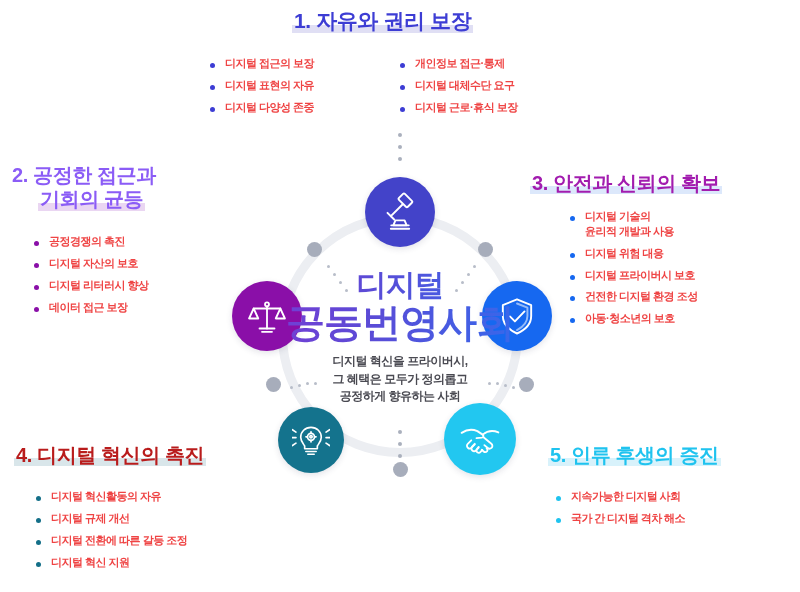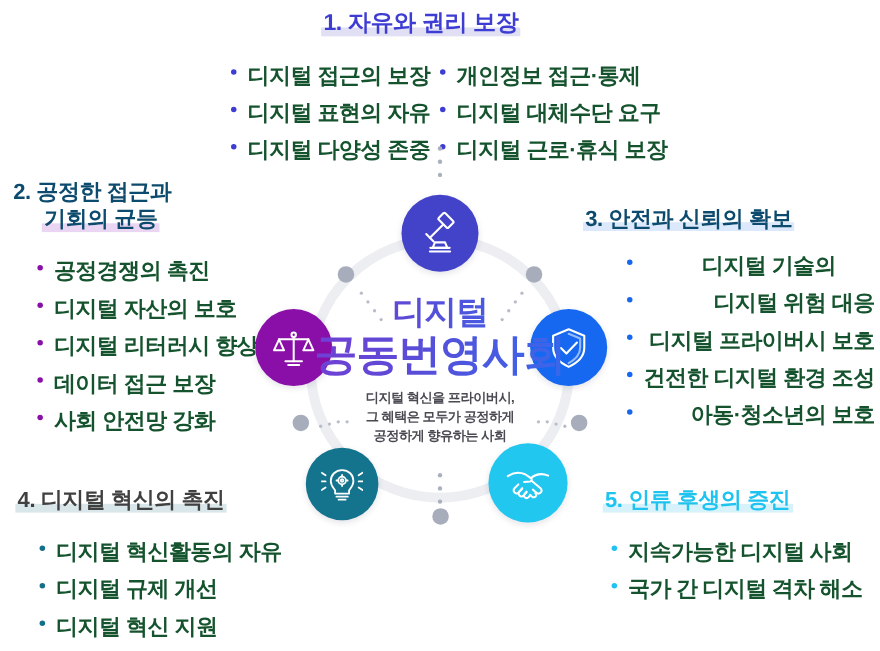--- a/index.html
+++ b/index.html
@@ -47,23 +47,23 @@
     position: absolute;
     margin: 0;
     padding: 0;
     list-style: none;
     line-height: 1.0;
   }
   ul.blist li {
     position: relative;
     padding-left: 15px;
     margin-bottom: 7px;
-    font-size: 20px;
+    font-size: 11px;
     font-weight: bold;
-    color: #14532d;
+    color: #ef4444;
     letter-spacing: -0.5px;
     white-space: nowrap;
     line-height: 1.35;
   }
   ul.blist li::before {
     content: "";
     position: absolute;
     left: 0;
     top: 7px;
     width: 5px;
@@ -168,69 +168,69 @@
   <li><span style="position: absolute; left: 0px; top: 7px; width: 5px; height: 5px; border-radius: 50%; background: rgb(61, 61, 212);"></span>디지털 표현의 자유</li>
   <li><span style="position: absolute; left: 0px; top: 7px; width: 5px; height: 5px; border-radius: 50%; background: rgb(61, 61, 212);"></span>디지털 다양성 존중</li>
 </ul>
 
 <ul class="blist" id="l1b" style="left:400px; top:56px;">
   <li><span style="position: absolute; left: 0px; top: 7px; width: 5px; height: 5px; border-radius: 50%; background: rgb(61, 61, 212);"></span>개인정보 접근·통제</li>
   <li><span style="position: absolute; left: 0px; top: 7px; width: 5px; height: 5px; border-radius: 50%; background: rgb(61, 61, 212);"></span>디지털 대체수단 요구</li>
   <li><span style="position: absolute; left: 0px; top: 7px; width: 5px; height: 5px; border-radius: 50%; background: rgb(61, 61, 212);"></span>디지털 근로·휴식 보장</li>
 </ul>
 
-<div class="sec-head" id="h2" style="left: 12px; top: 163px; font-size: 20px; color: #0c4a6e;">
+<div class="sec-head" id="h2" style="left: 12px; top: 163px; font-size: 20px; color: #8b5cf6;">
   <div>
     <span class="txt">2.</span>
     <span class="txt">공정한 접근과</span>
   </div>
   <div style="padding-left:26px;">
     <span class="hl" style="z-index:0;"><span style="position: absolute; left: 0px; right: 0px; bottom: 1px; height: 8px; z-index: 1; background: rgb(234, 214, 242);"></span>
       <span class="txt">기회의 균등</span>
     </span>
   </div>
 </div>
 
 <ul class="blist" id="l2" style="left:34px; top:234px;">
   <li><span style="position: absolute; left: 0px; top: 7px; width: 5px; height: 5px; border-radius: 50%; background: rgb(138, 15, 168);"></span>공정경쟁의 촉진</li>
   <li><span style="position: absolute; left: 0px; top: 7px; width: 5px; height: 5px; border-radius: 50%; background: rgb(138, 15, 168);"></span>디지털 자산의 보호</li>
   <li><span style="position: absolute; left: 0px; top: 7px; width: 5px; height: 5px; border-radius: 50%; background: rgb(138, 15, 168);"></span>디지털 리터러시 향상</li>
   <li><span style="position: absolute; left: 0px; top: 7px; width: 5px; height: 5px; border-radius: 50%; background: rgb(138, 15, 168);"></span>데이터 접근 보장</li>
-  <li><span style="position: absolute; left: 0px; top: 7px; width: 5px; height: 5px; border-radius: 50%; background: rgb(138, 15, 168);"></span>사회 안전망 강화</li>
-</ul>
-
-<div class="sec-head" id="h3" style="left: 530px; top: 187px; font-size: 20px; color: #0c4a6e;">
+</ul>
+
+<div class="sec-head" id="h3" style="left: 530px; top: 171px; font-size: 20px; color: #a21caf;">
   <span class="hl" style="z-index:0;"><span style="position: absolute; left: 0px; right: 0px; bottom: 1px; height: 8px; z-index: 1; background: rgb(220, 232, 251);"></span>
     <span class="txt">3.</span>
     <span class="txt">안전과 신뢰의 확보</span>
   </span>
 </div>
 
-<ul class="blist" id="l3" style="left:570px; top:229px;text-align:right;">
+<ul class="blist" id="l3" style="left:570px; top:209px;">
   <li style="white-space:normal; width:175px;"><span style="position: absolute; left: 0px; top: 7px; width: 5px; height: 5px; border-radius: 50%; background: rgb(22, 104, 240);"></span>
     <span>디지털 기술의</span><br>
+    <span>윤리적 개발과 사용</span>
   </li>
   <li><span style="position: absolute; left: 0px; top: 7px; width: 5px; height: 5px; border-radius: 50%; background: rgb(22, 104, 240);"></span>디지털 위험 대응</li>
   <li><span style="position: absolute; left: 0px; top: 7px; width: 5px; height: 5px; border-radius: 50%; background: rgb(22, 104, 240);"></span>디지털 프라이버시 보호</li>
   <li><span style="position: absolute; left: 0px; top: 7px; width: 5px; height: 5px; border-radius: 50%; background: rgb(22, 104, 240);"></span>건전한 디지털 환경 조성</li>
   <li><span style="position: absolute; left: 0px; top: 7px; width: 5px; height: 5px; border-radius: 50%; background: rgb(22, 104, 240);"></span>아동·청소년의 보호</li>
 </ul>
 
-<div class="sec-head" id="h4" style="left: 14px; top: 443px; font-size: 20px; color: #404040;">
+<div class="sec-head" id="h4" style="left: 14px; top: 443px; font-size: 20px; color: #b91c1c;">
   <span class="hl" style="z-index:0;"><span style="position: absolute; left: 0px; right: 0px; bottom: 1px; height: 8px; z-index: 1; background: rgb(217, 230, 234);"></span>
     <span class="txt">4.</span>
     <span class="txt">디지털 혁신의 촉진</span>
   </span>
 </div>
 
 <ul class="blist" id="l4" style="left:36px; top:489px;">
   <li><span style="position: absolute; left: 0px; top: 7px; width: 5px; height: 5px; border-radius: 50%; background: rgb(20, 111, 136);"></span>디지털 혁신활동의 자유</li>
   <li><span style="position: absolute; left: 0px; top: 7px; width: 5px; height: 5px; border-radius: 50%; background: rgb(20, 111, 136);"></span>디지털 규제 개선</li>
+  <li><span style="position: absolute; left: 0px; top: 7px; width: 5px; height: 5px; border-radius: 50%; background: rgb(20, 111, 136);"></span>디지털 전환에 따른 갈등 조정</li>
   <li><span style="position: absolute; left: 0px; top: 7px; width: 5px; height: 5px; border-radius: 50%; background: rgb(20, 111, 136);"></span>디지털 혁신 지원</li>
-  <li><span style="position: absolute; left: 0px; top: 7px; width: 5px; height: 5px; border-radius: 50%; background: rgb(20, 111, 136);"></span>디지털 전환에 따른 갈등 조정</li>
 </ul>
 
 <div class="sec-head" id="h5" style="left: 548px; top: 443px; font-size: 20px; color: rgb(31, 195, 239);">
   <span class="hl" style="z-index:0;"><span style="position: absolute; left: 0px; right: 0px; bottom: 1px; height: 8px; z-index: 1; background: rgb(216, 242, 251);"></span>
     <span class="txt">5.</span>
     <span class="txt">인류 후생의 증진</span>
   </span>
 </div>
 
 <ul class="blist" id="l5" style="left:556px; top:489px;font-family:Liberation Serif, serif;">
@@ -345,17 +345,17 @@
       <path d="M22.5 33 L20.5 35.4 C19.5 36.6 19.7 38.2 20.9 39.2 C22.1 40.1 23.6 39.9 24.6 38.8 L26.5 36.6"></path>
       <path d="M26 36.3 L28.2 38.3 C29.3 39.3 30.9 39.2 31.9 38.1 C32.8 37 32.7 35.5 31.6 34.6"></path>
     </svg>
   </div>
 
   <div id="center-text">
     <div class="line1">디지털</div>
     <div class="line2">공동번영사회</div>
     <div class="sub">
       <div>디지털 혁신을 프라이버시,</div>
-      <div>그 혜택은 모두가 공정하게</div>
+      <div>그 혜택은 모두가 정의롭고</div>
       <div>공정하게 향유하는 사회</div>
     </div>
   </div>
 </div>
 
 </body></html>

